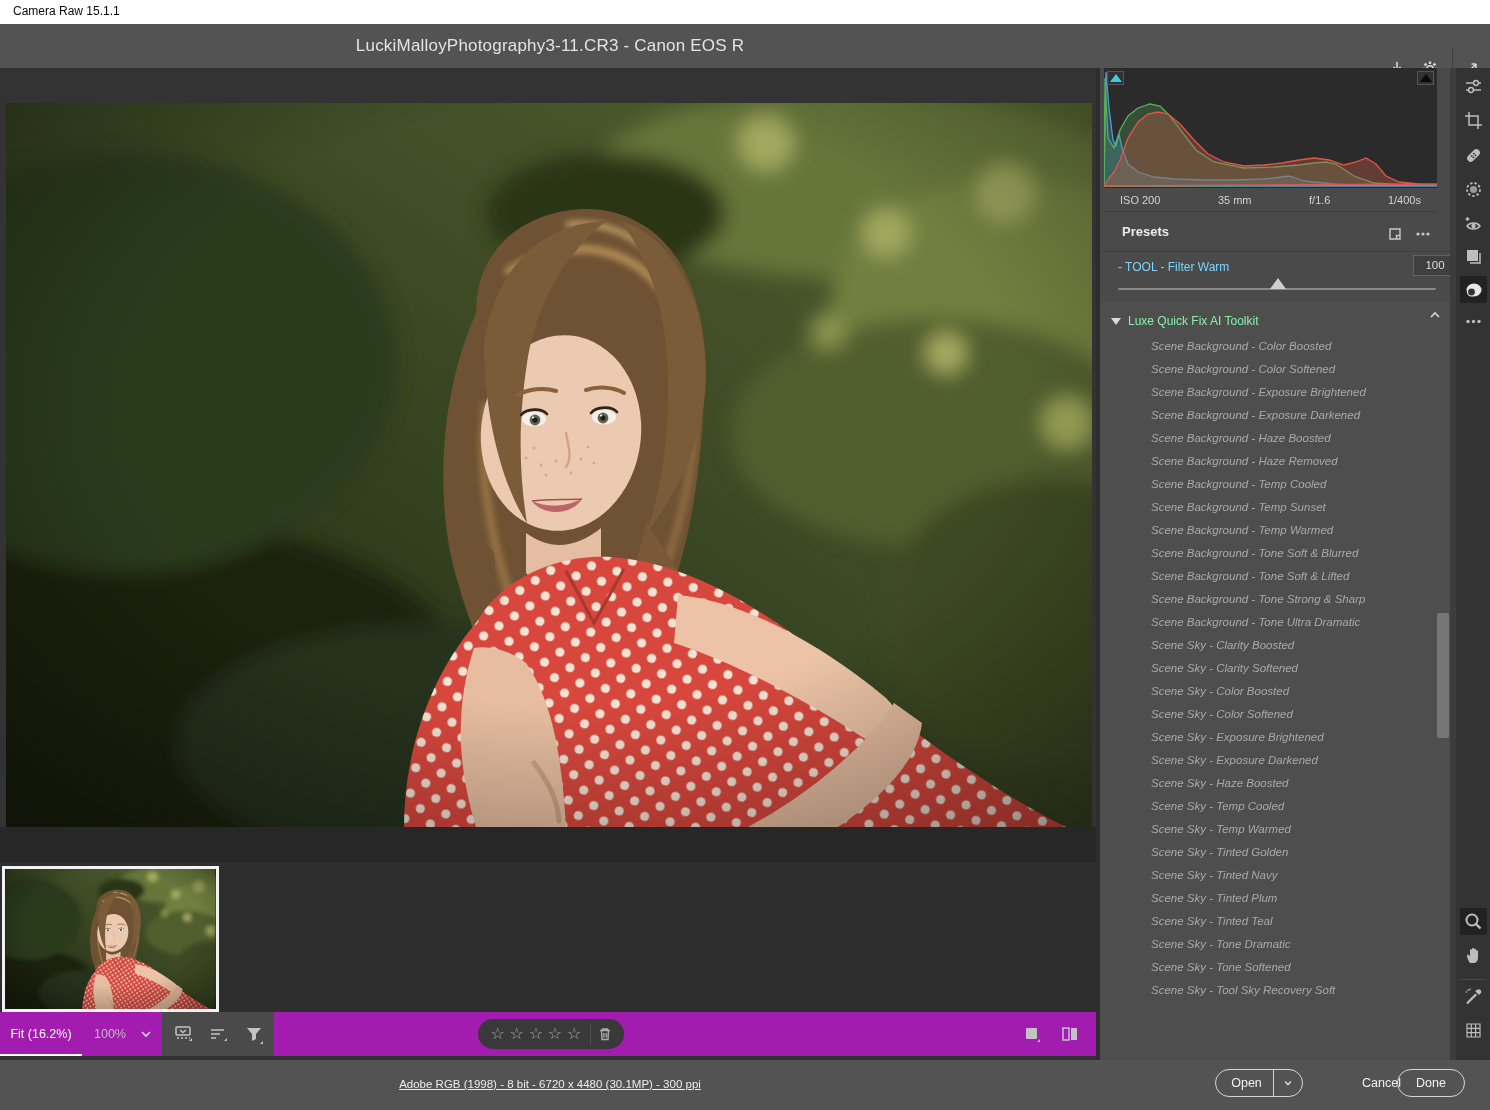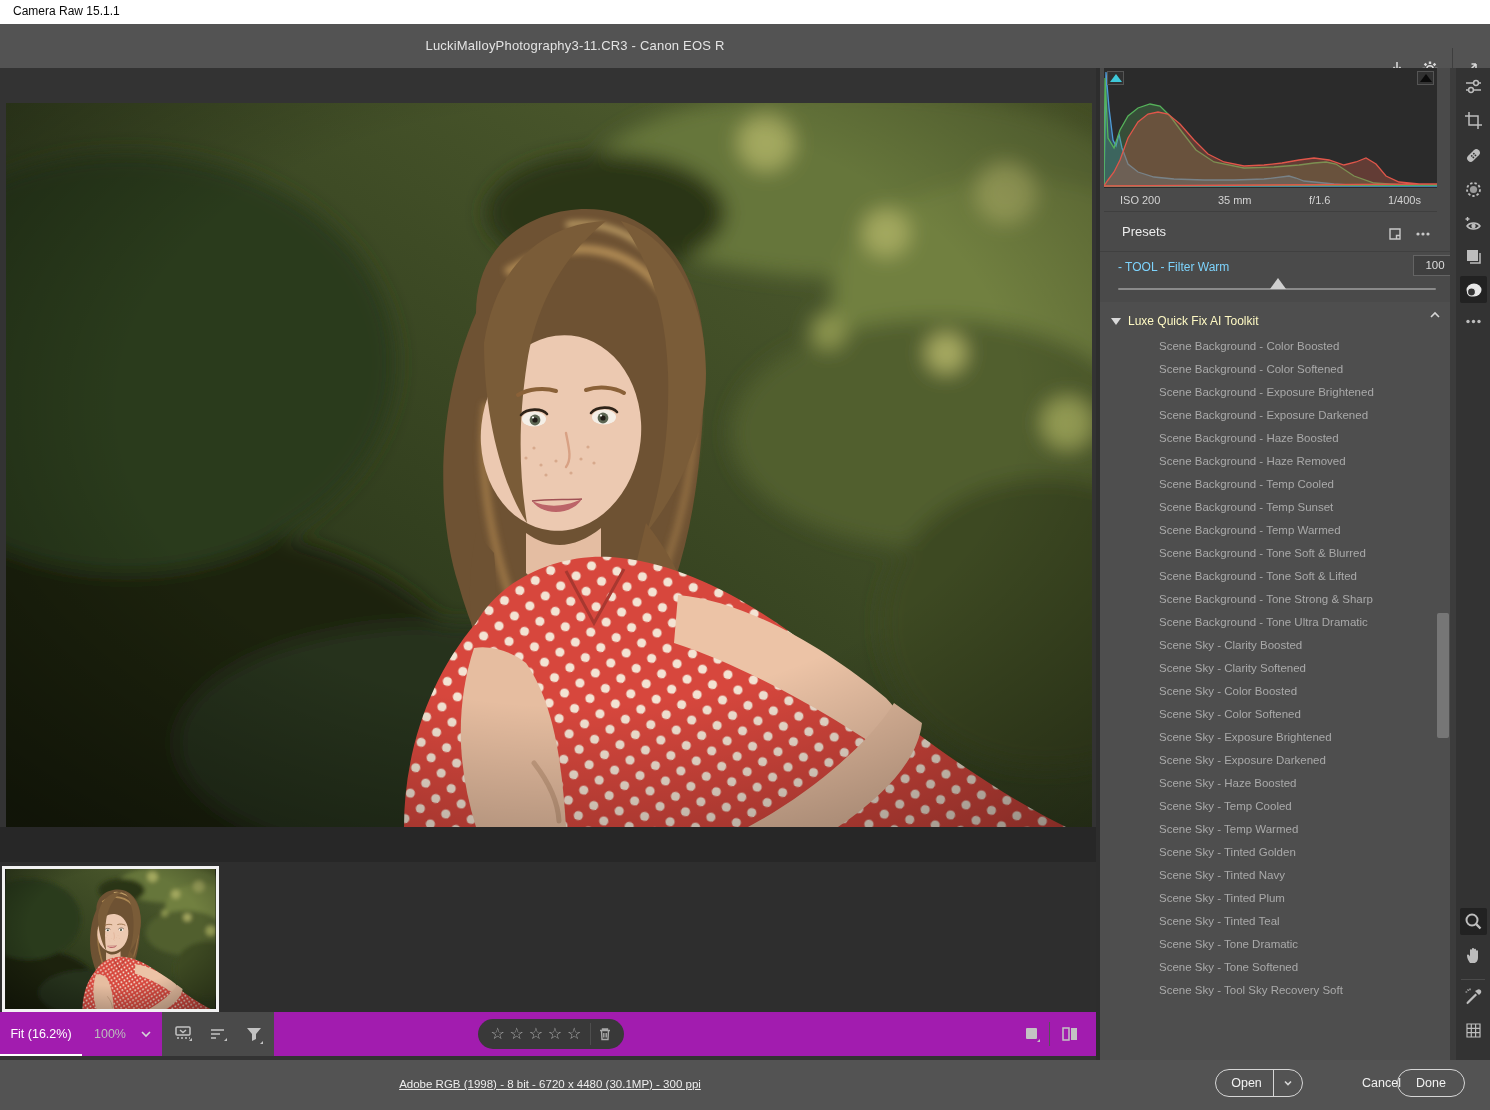--- a/index.html
+++ b/index.html
@@ -12,21 +12,21 @@
   }
   .abs { position:absolute; }
 
   
   #titlebar { left:0; top:0; width:1490px; height:31px; background:#ffffff; }
   #titlebar .t { position:absolute; left:13px; top:4px; font-size:12px; color:#0a0a0a; }
 
   
   #headerbar { left:0; top:24px; width:1490px; height:44px; background:#535353; }
   #doc-title { position:absolute; left:0; top:0; width:1100px; height:55px; line-height:44px;
-    text-align:center; color:#e3e3e3; font-size:13px; letter-spacing:.2px;margin-left:25px; }
+    text-align:center; color:#e3e3e3; font-size:17px; letter-spacing:.2px; }
   .hdr-icon { position:absolute; top:32px; width:26px; height:26px; display:flex; align-items:center; justify-content:center; cursor:pointer; }
   .hdr-icon svg { stroke:#d8d8d8; fill:none; stroke-width:1.6; }
   #hdr-divider { position:absolute; left:1452px; top:24px; width:1px; height:44px; background:#3e3e3e; }
 
   
   #canvas { left:0; top:68px; width:1100px; height:992px; background:#333333; }
   #photo { position:absolute; left:6px; top:35px; width:1086px; height:724px; overflow:hidden; background:#2a331c; }
   #photo svg, .thumb-inner svg { display:block; width:100%; height:100%; }
   #canvas-lower { position:absolute; left:0; top:759px; width:1100px; height:35px; background:#272727; }
   #filmstrip { position:absolute; left:0; top:794px; width:1100px; height:150px; background:#2e2e2e; }
@@ -63,38 +63,38 @@
   #clip-shadow { left:3px; } #clip-high { right:3px; }
   .clip-tri { width:0; height:0; border-left:6px solid transparent; border-right:6px solid transparent; }
   #clip-shadow .clip-tri { border-bottom:8px solid #3fc9da; }
   #clip-high .clip-tri { border-bottom:8px solid #0b0b0b; }
 
   #exif-row { position:absolute; left:4px; top:120px; width:333px; height:24px; background:#4a4a4a;
     display:flex; align-items:center; justify-content:space-between; padding:0 16px; border-bottom:1px solid #3f3f3f; }
   #exif-row span { font-size:11px; color:#d3d3d3; }
 
   #presets-header { position:absolute; left:0; top:146px; width:350px; height:38px; border-bottom:1px solid #404040; }
-  #presets-title { position:absolute; left:22px; top:10px; font-size:13px; font-weight:normal; color:#ebebeb; }
+  #presets-title { position:absolute; left:22px; top:10px; font-size:13px; font-weight:bold; color:#ebebeb; }
   .ph-icon { position:absolute; top:8px; width:24px; height:24px; display:flex; align-items:center; justify-content:center; cursor:pointer; }
   .ph-icon svg { stroke:#c9c9c9; fill:none; stroke-width:1.4; }
 
   #filter-row { position:absolute; left:0; top:184px; width:350px; height:50px; }
   #filter-label { position:absolute; left:18px; top:8px; font-size:12px; color:#7dd3fc; }
   #filter-value { position:absolute; left:293px; top:3px; width:44px; height:21px; background:#3f3f3f;
     border:1px solid #646464; color:#dcdcdc; font-size:11.5px; text-align:center; line-height:19px;margin-left:20px; }
   #filter-track { position:absolute; left:18px; top:36px; width:318px; height:2px; background:#8a8a8a; border-radius:1px; cursor:pointer; }
   #filter-thumb { position:absolute; left:170px; top:26px; width:0; height:0; cursor:pointer;
     border-left:8px solid transparent; border-right:8px solid transparent; border-bottom:11px solid #cfcfcf; }
 
   #preset-list { position:absolute; left:0; top:234px; width:350px; height:814px; background:#4e4e4e; overflow:hidden; }
   #group-row { position:absolute; left:0; top:8px; width:350px; height:23px; line-height:23px; cursor:pointer; }
   #group-tri { position:absolute; left:11px; top:8px; width:0; height:0;
     border-left:5.5px solid transparent; border-right:5.5px solid transparent; border-top:7px solid #d9d9d9; }
-  #group-label { position:absolute; left:28px; font-size:12px; color:#fef9c3; }
-  #rows { position:absolute; left:16px; top:33px; width:350px; }
+  #group-label { position:absolute; left:28px; font-size:12px; color:#86efac; }
+  #rows { position:absolute; left:8px; top:33px; width:350px;font-style:italic; }
   .preset-row { height:23px; line-height:23px; padding-left:43px; font-size:11.5px; color:#a9a9a9;
     white-space:nowrap; overflow:hidden; cursor:pointer; }
   .scroll-arrow { position:absolute; width:16px; height:12px; cursor:pointer; }
   .scroll-arrow svg { stroke:#c9c9c9; fill:none; stroke-width:1.6; }
   #scroll-up { right:6px; top:4px; }
   #scroll-down { right:18px; bottom:2px; }
   #list-scrollthumb { position:absolute; right:1px; top:311px; width:12px; height:125px; background:#767676; border-radius:2px; cursor:pointer; }
 
   
   #tools { left:1456px; top:68px; width:34px; height:992px; background:#333333; }

